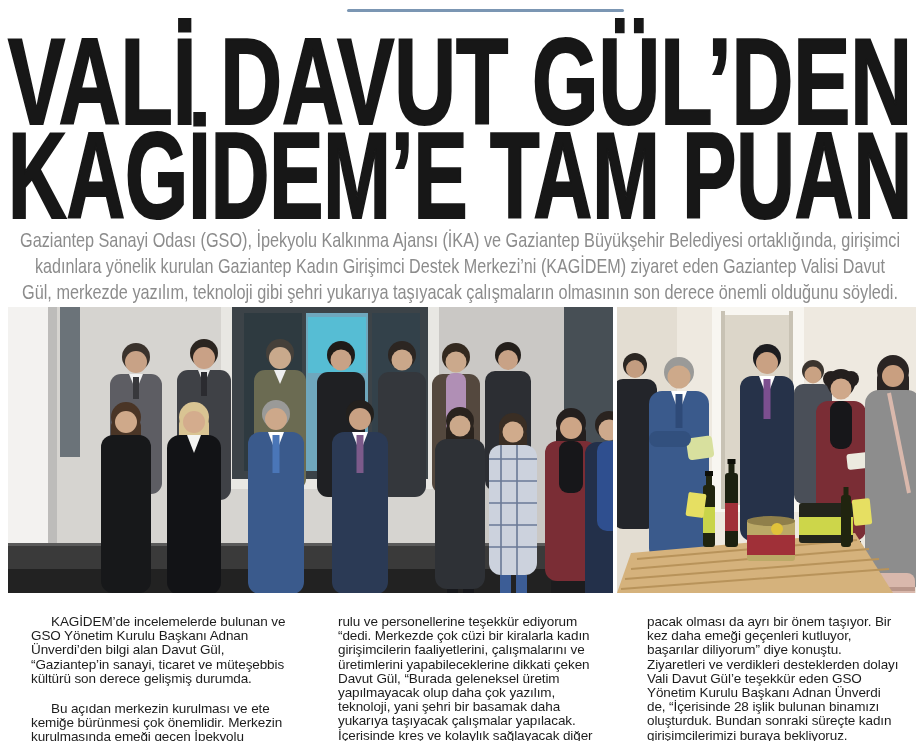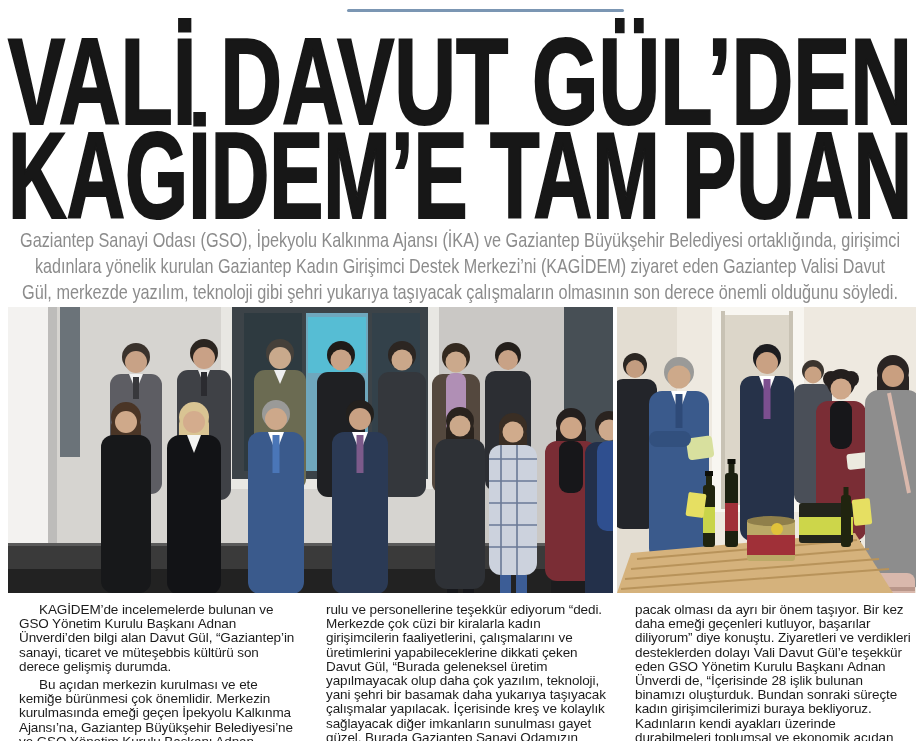--- a/index.html
+++ b/index.html
@@ -9,21 +9,21 @@
   .headline-svg{position:absolute;left:0;top:14px;width:920px;height:215px;display:block;}
   .headline-svg text{font-family:"Liberation Sans",sans-serif;font-weight:700;fill:#171717;
                      stroke:#171717;stroke-width:2.2px;}
   .standfirst-svg{position:absolute;left:0;top:224px;width:920px;height:82px;display:block;}
   .standfirst-svg text{font-family:"Liberation Sans",sans-serif;font-weight:400;fill:#8c8c8c;}
   .photo{position:absolute;top:307px;height:286px;display:block;}
   .photo-left{left:8px;width:605px;}
   .photo-right{left:617px;width:299px;}
   .col{position:absolute;top:599px;font-size:13.5px;line-height:14.2px;color:#1c1c1c;
        letter-spacing:-0.1px;}
-  .col p{margin:4px;}
+  .col p{margin:16px;}
   .col p.indent{text-indent:20px;}
   .col-1{left:15px;width:289px;}
   .col-2{left:322px;width:290px;}
   .col-3{left:631px;width:285px;}
 </style>
 </head>
 <body>
 
 <div class="page">
 

